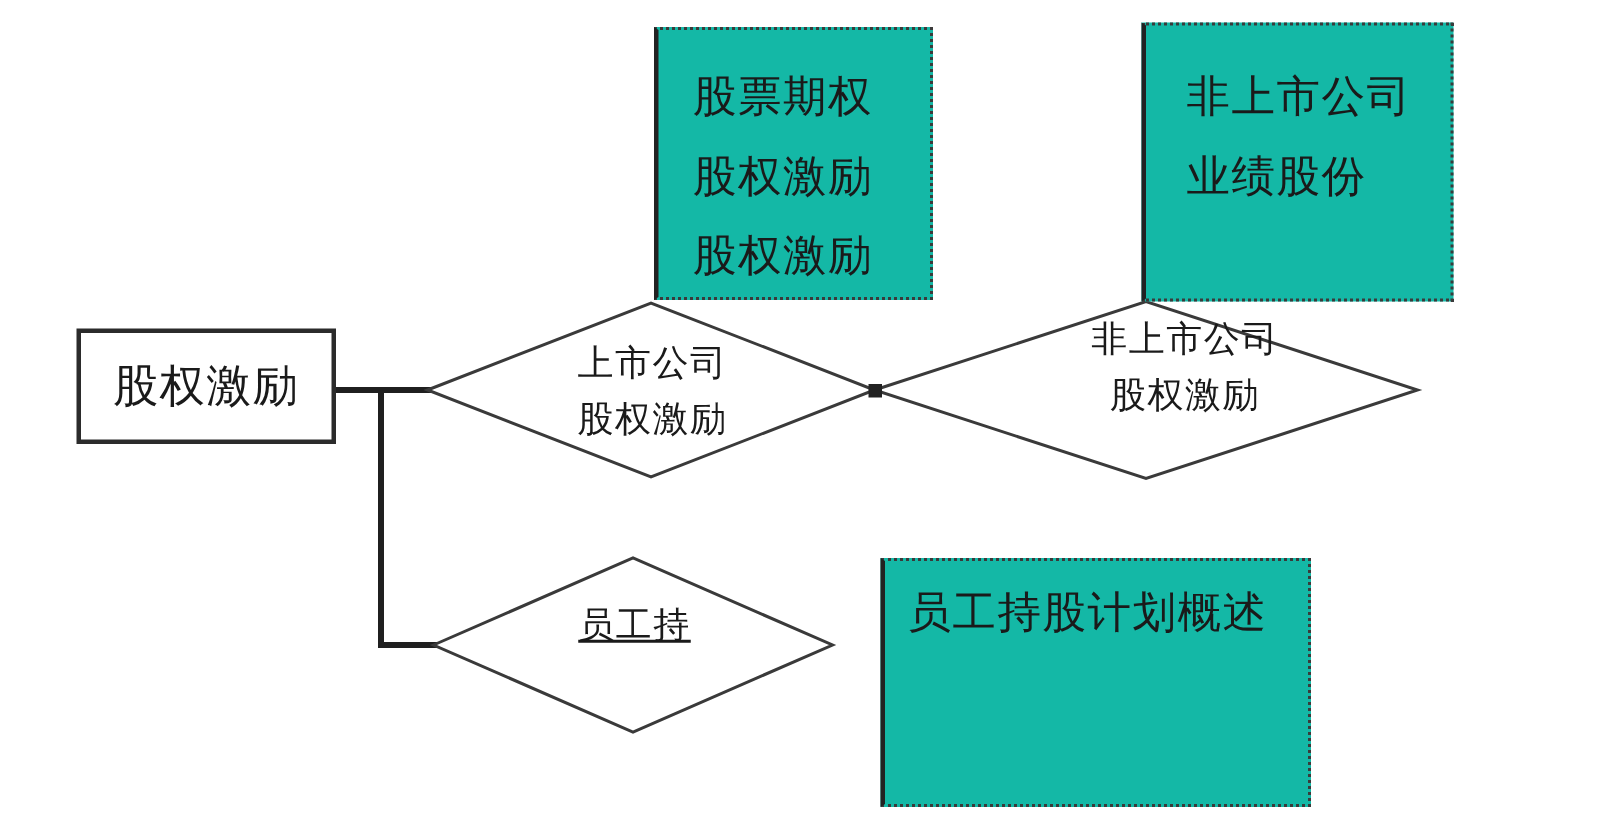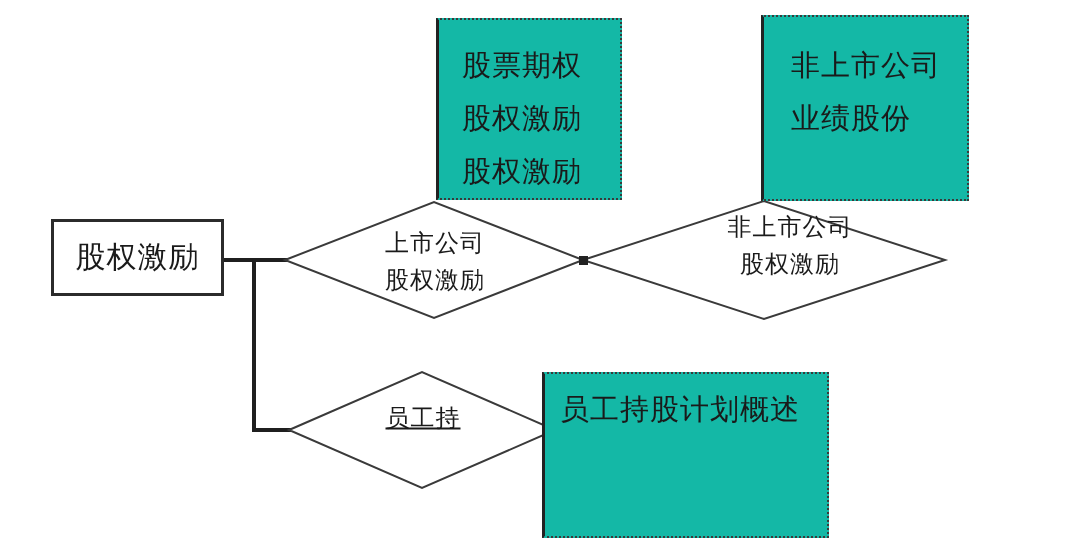--- a/index.html
+++ b/index.html
@@ -57,21 +57,21 @@
     display: flex;
     flex-direction: column;
     font-size: 29px;
     letter-spacing: 1px;
     white-space: nowrap;
   }
   .dotted-box .line { display: block; }
   .box1 { left: 436px; top: 18px;  width: 186px; height: 182px; padding: 19px 0 0 23px; }
   .box1 .line, .box2 .line { line-height: 53px; }
   .box2 { left: 761px; top: 15px;  width: 208px; height: 186px; padding: 22px 0 0 27px; }
-  .box3 { left: 542px; top: 372px; width: 287px; height: 166px; padding: 7px 0 0 15px; }
+  .box3 { left: 587px; top: 372px; width: 287px; height: 166px; padding: 7px 0 0 15px; }
   .box3 .line { line-height: 56px; }
 </style>
 </head>
 <body>
 
 <div class="canvas">
 
   <svg class="connector-layer" viewBox="0 0 1080 553" xmlns="http://www.w3.org/2000/svg">
 
     <line x1="221" y1="260" x2="291" y2="260" stroke="#1f1f1f" stroke-width="4"></line>

